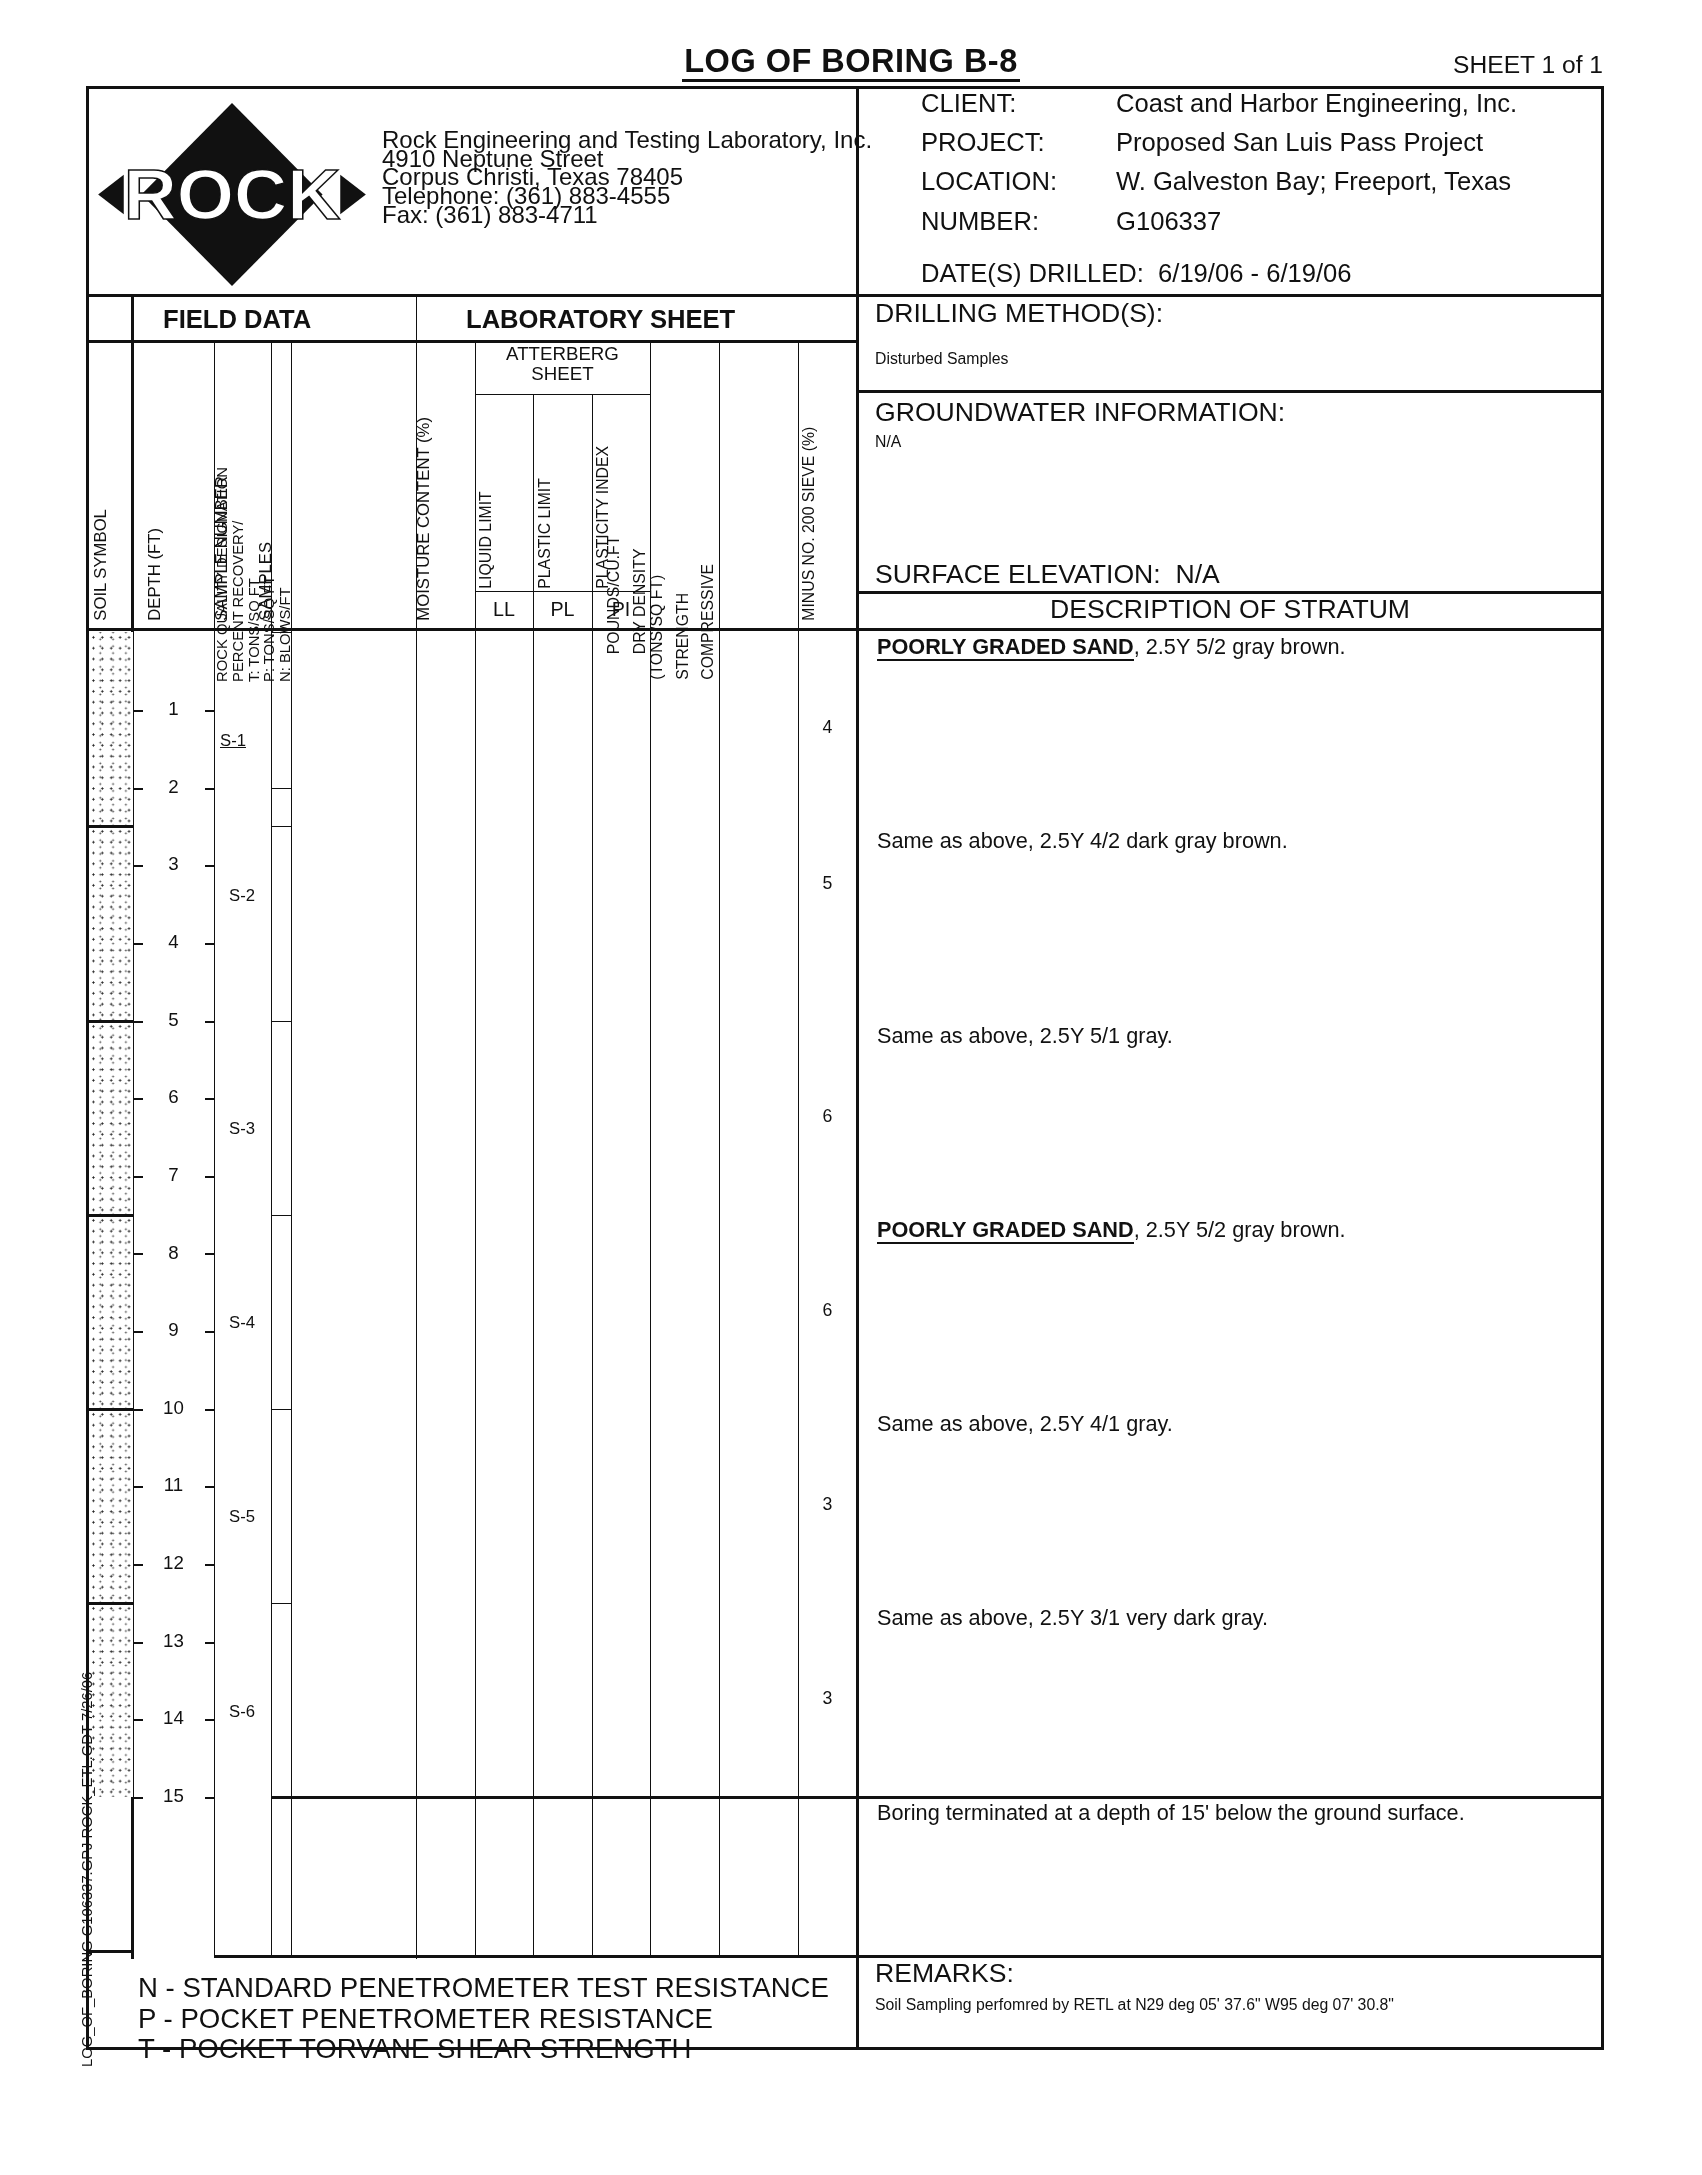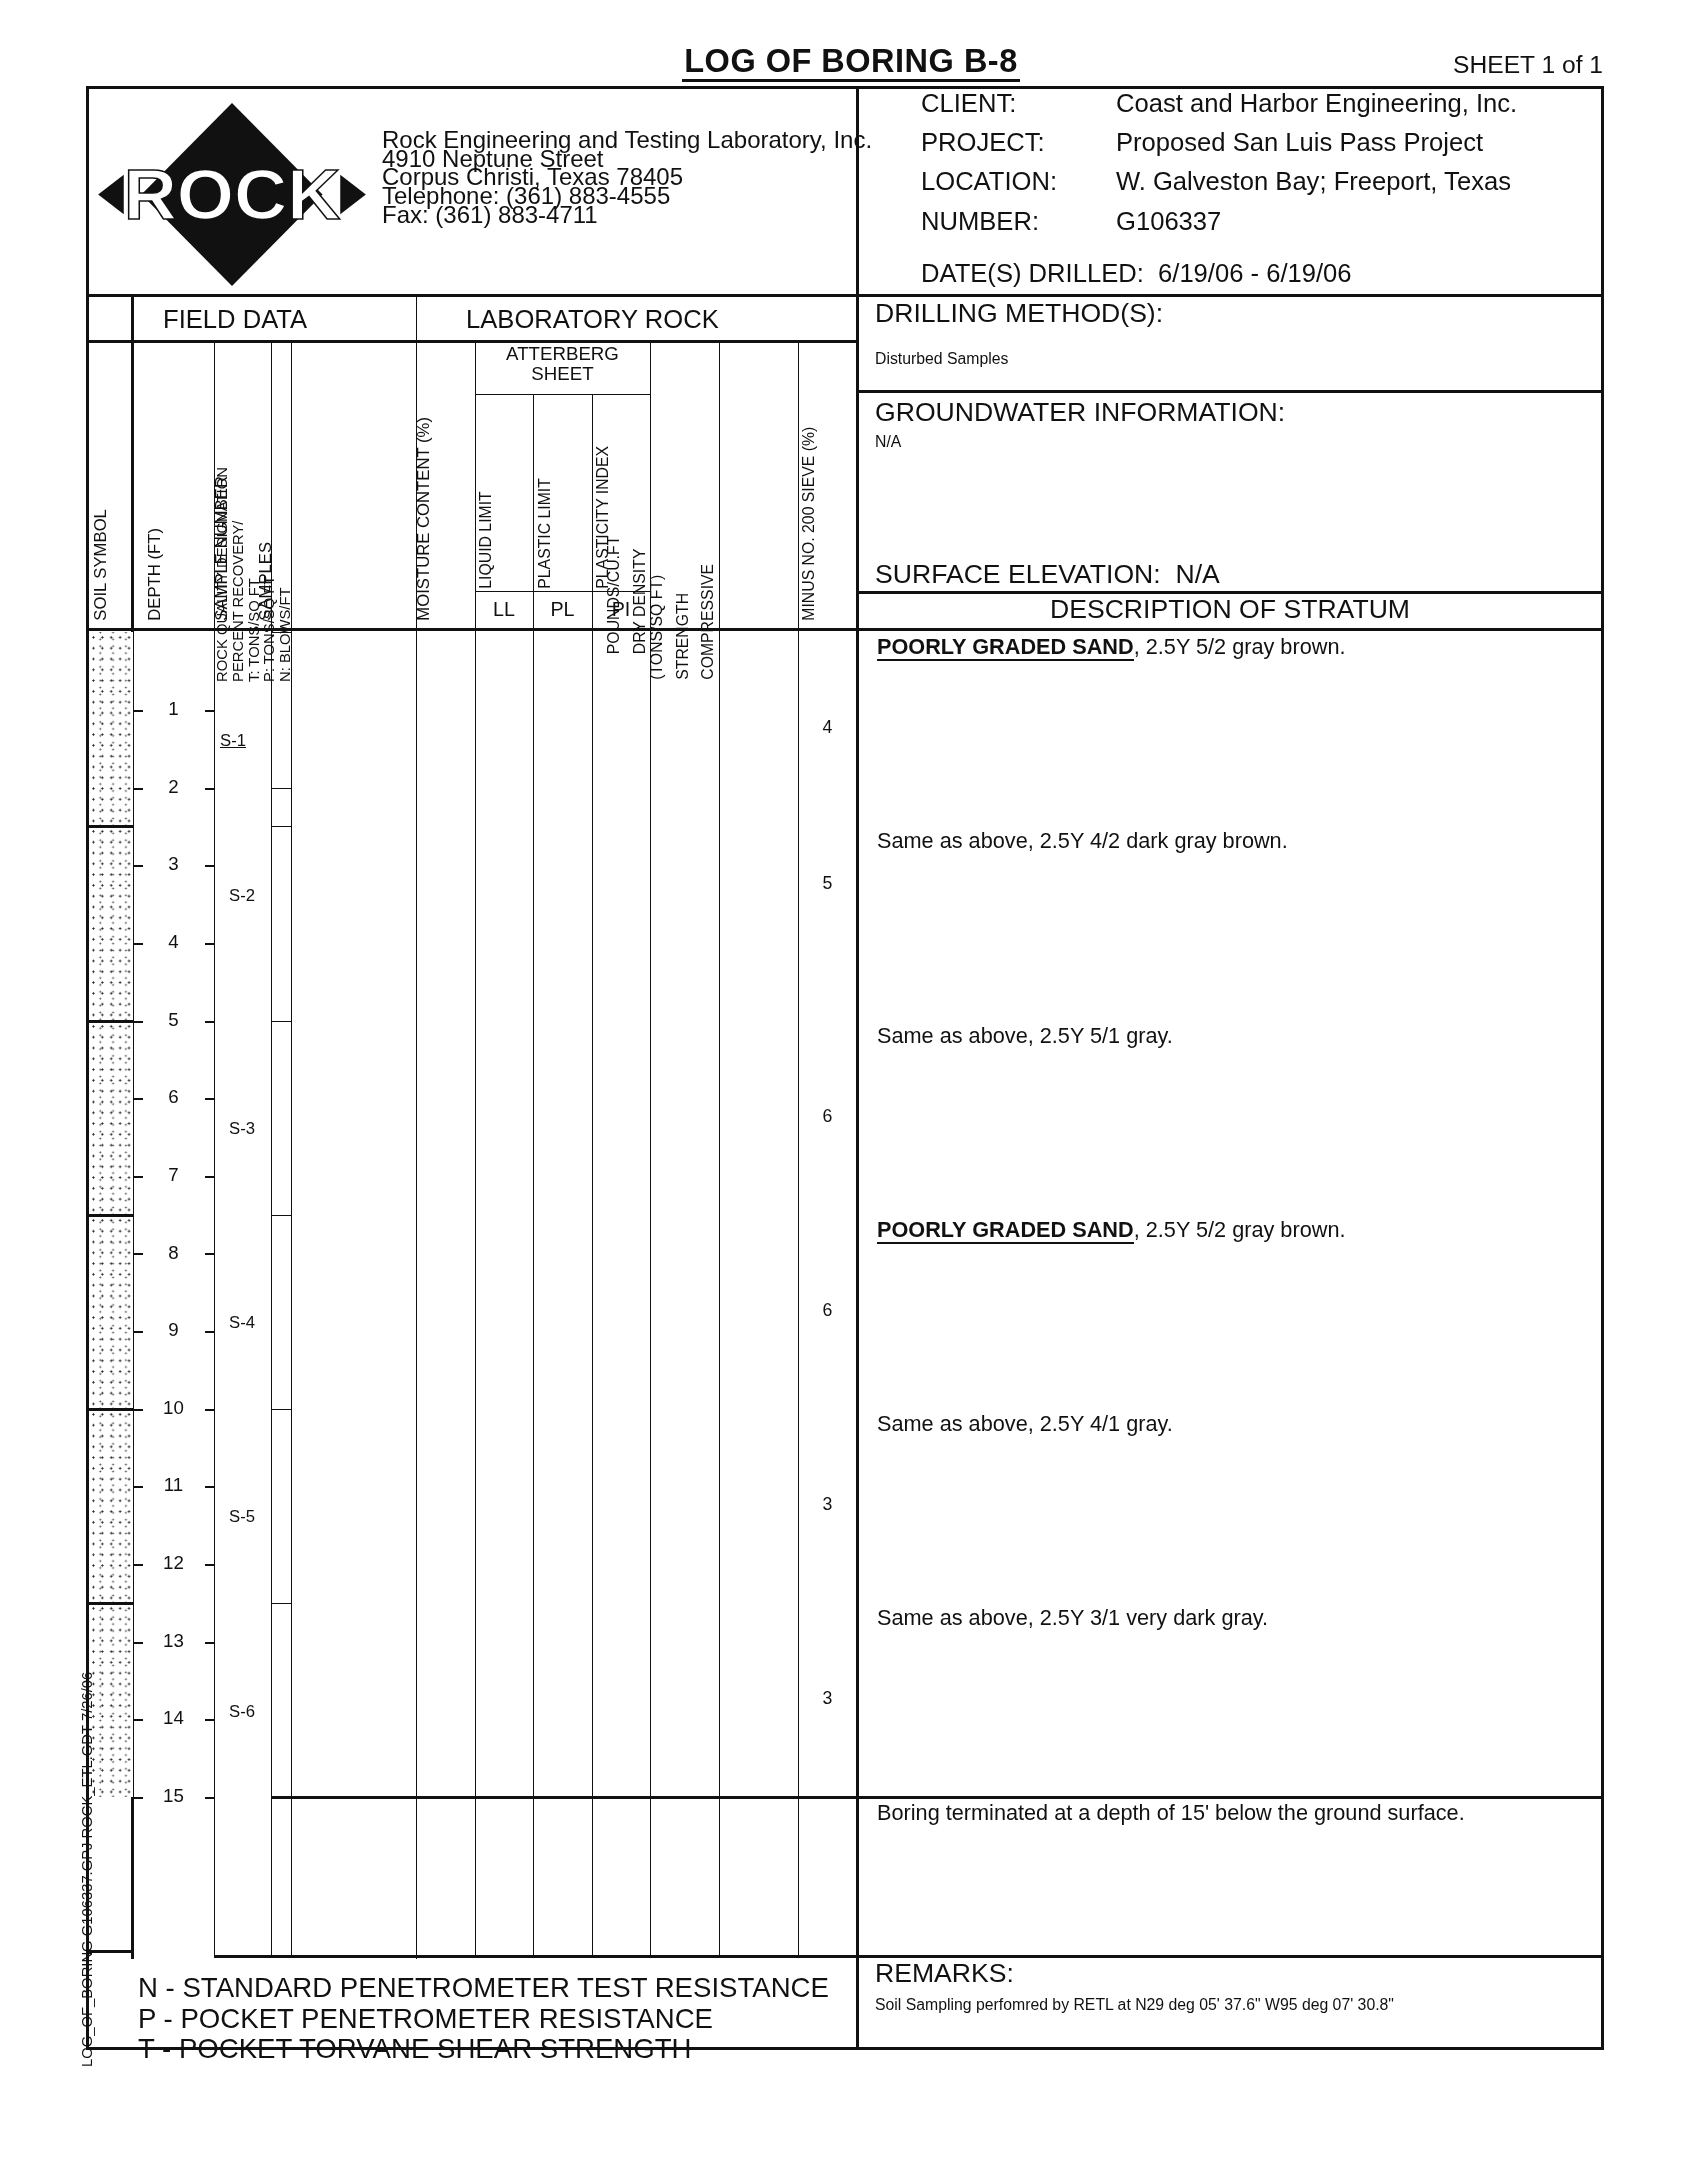--- a/index.html
+++ b/index.html
@@ -30,21 +30,21 @@
   .desc u { font-weight: bold; text-decoration: none; border-bottom: 2.5px solid #111; }
   .soil-pattern { position: absolute; left: 89px; width: 44px;
      background-color: #fff;
      background-image:
        radial-gradient(circle, #222 0.9px, transparent 1.2px),
        radial-gradient(circle, #444 0.8px, transparent 1.1px);
      background-size: 8.9px 10.8px, 12.8px 6.9px;
      background-position: 0 0, 4.9px 3.9px; }
   .legend { position: absolute; left: 138px; font-size: 27.6px; line-height: 30.5px; white-space: nowrap; }
   .side-label { position: absolute; left: 91px; top: 2067px; transform-origin: left top; transform: rotate(-90deg); font-size: 14.8px; white-space: nowrap; }
-  .lab-h { position: absolute; font-size: 25.6px; white-space: nowrap; }
+  .lab-h { position: absolute; font-size: 25.6px; white-space: nowrap; font-weight: bold; }
   .cell-c { position: absolute; text-align: center; font-size: 19.7px; }
 </style>
 </head>
 <body>
 
 <div class="abs title"><span>LOG OF BORING B-8</span></div>
 <div class="abs sheet">SHEET 1 of 1</div>
 
 <div class="abs frame"></div>
 
@@ -78,21 +78,21 @@
 <div class="section-h" style="left:875px; top:397px;">GROUNDWATER INFORMATION:</div>
 <div class="small" style="left:875px; top:433px;">N/A</div>
 <div class="section-h" style="left:875px; top:559px;"><span>SURFACE ELEVATION:</span>&nbsp;&nbsp;<span>N/A</span></div>
 <div class="hline" style="left:856px; top:591px; width:748px;"></div>
 <div class="section-h" style="left:856px; width:748px; text-align:center; top:594px;">DESCRIPTION OF STRATUM</div>
 
 <div class="hline" style="left:86px; top:628px; width:1518px;"></div>
 
 <div class="hline" style="left:86px; top:340px; width:770px;"></div>
 <div class="lab-h" style="left:163px; top:305px;">FIELD DATA</div>
-<div class="lab-h" style="left:466px; top:305px;">LABORATORY ROCK</div>
+<div class="lab-h" style="left:466px; top:305px;">LABORATORY SHEET</div>
 
 <div class="vline" style="left:131px; top:294px; height:1665px;"></div>
 <div class="vline thin" style="left:214px; top:340px; height:1618px;"></div>
 <div class="vline thin" style="left:271px; top:340px; height:1618px;"></div>
 <div class="vline thin" style="left:291px; top:340px; height:1618px;"></div>
 <div class="vline thin" style="left:416px; top:294px; height:1665px;"></div>
 <div class="vline thin" style="left:475px; top:340px; height:1618px;"></div>
 <div class="vline thin" style="left:533px; top:394px; height:1564px;"></div>
 <div class="vline thin" style="left:592px; top:394px; height:1564px;"></div>
 <div class="vline thin" style="left:650px; top:340px; height:1618px;"></div>

